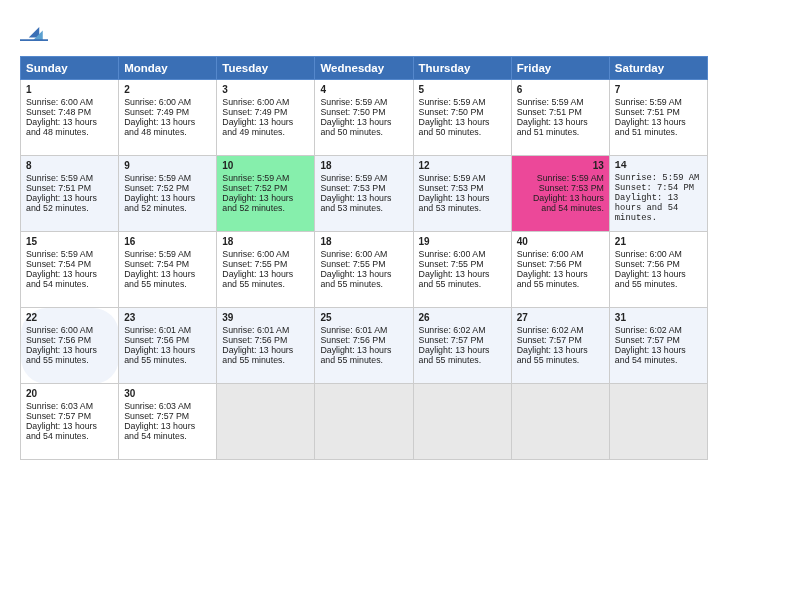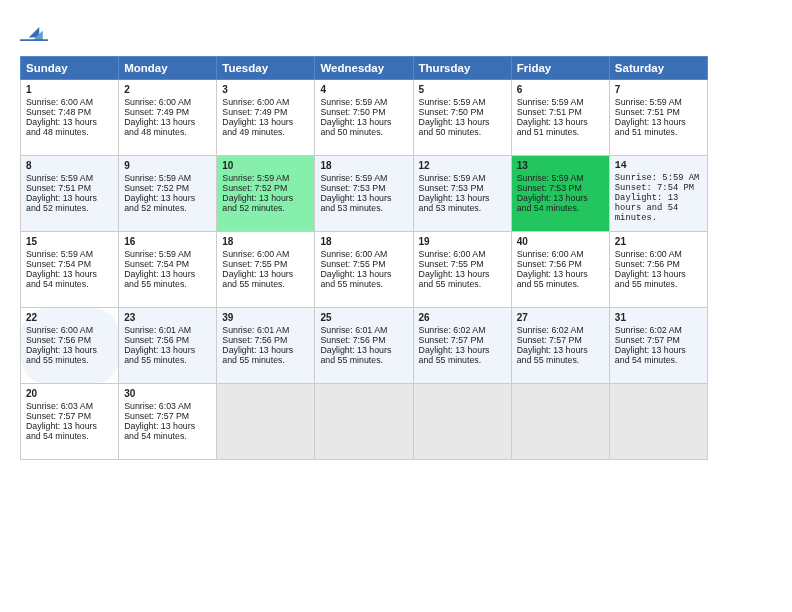--- a/index.html
+++ b/index.html
@@ -193,21 +193,21 @@
             <span style="display: block;">Sunrise: 5:59 AM</span>
             <span style="display: block;">Sunset: 7:53 PM</span>
             <span style="display: block;">Daylight: 13 hours and 53 minutes.</span>
           </td>
           <td style="background: rgb(240, 244, 251);">
             <span class="day-num">12</span>
             <span style="display: block;">Sunrise: 5:59 AM</span>
             <span style="display: block;">Sunset: 7:53 PM</span>
             <span style="display: block;">Daylight: 13 hours and 53 minutes.</span>
           </td>
-          <td style="background: #22c55e;">
+          <td style="background: #ec4899; text-align: right;">
             <span class="day-num">13</span>
             <span style="display: block;">Sunrise: 5:59 AM</span>
             <span style="display: block;">Sunset: 7:53 PM</span>
             <span style="display: block;">Daylight: 13 hours and 54 minutes.</span>
           </td>
           <td style="background: rgb(240, 244, 251); font-family: Liberation Mono, monospace;">
             <span class="day-num">14</span>
             <span style="display: block;">Sunrise: 5:59 AM</span>
             <span style="display: block;">Sunset: 7:54 PM</span>
             <span style="display: block;">Daylight: 13 hours and 54 minutes.</span>

